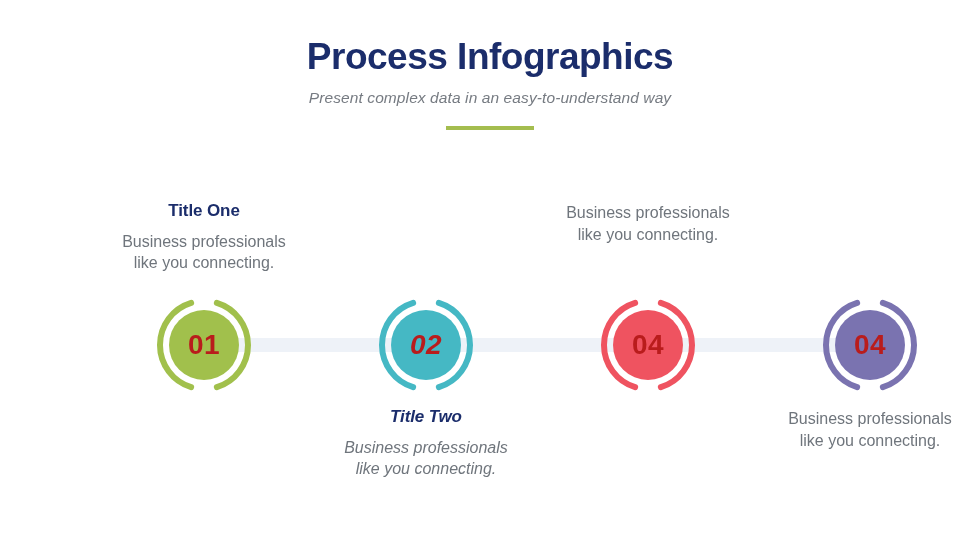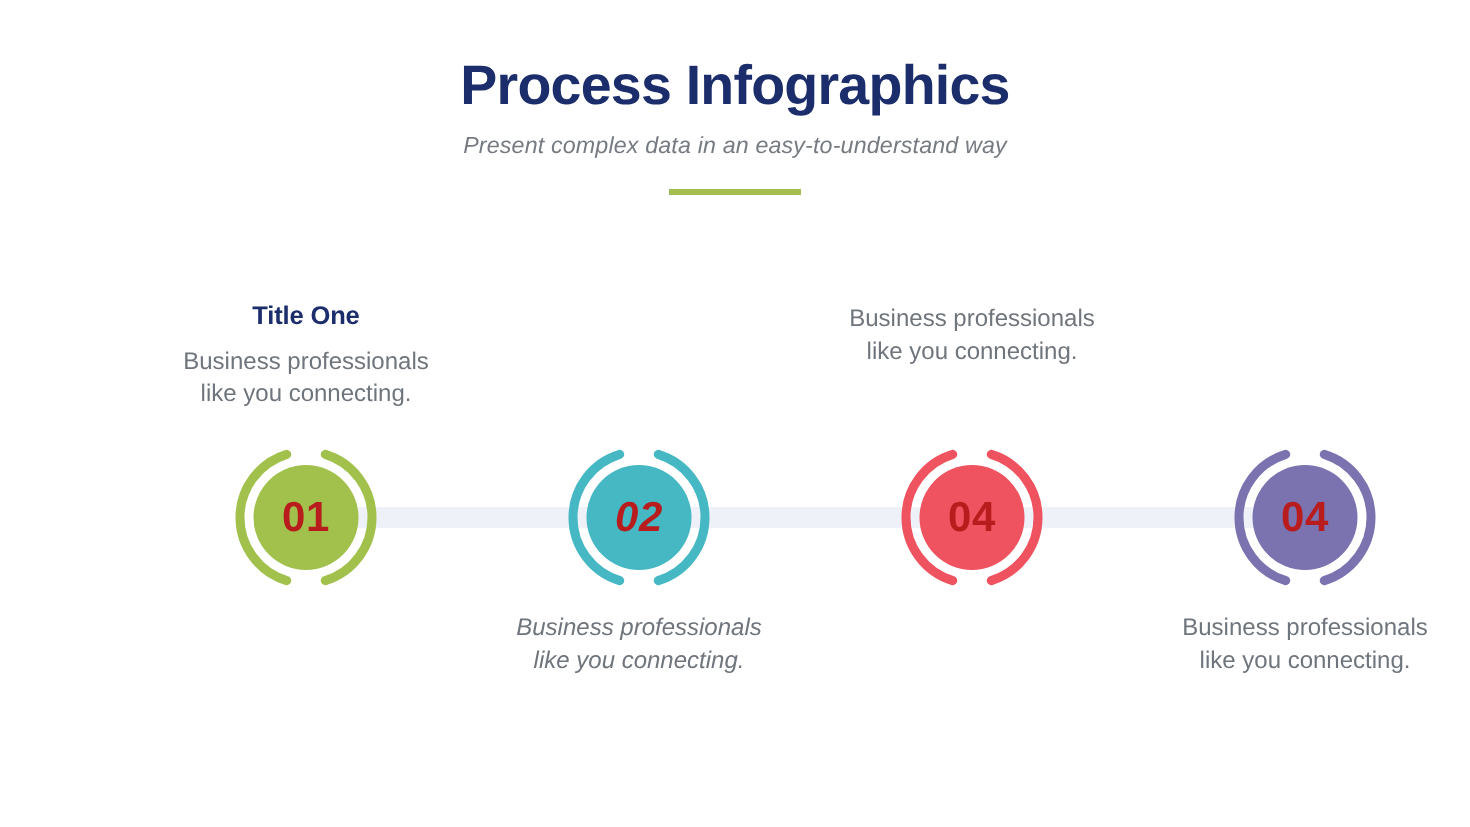--- a/index.html
+++ b/index.html
@@ -178,20 +178,21 @@
       <div class="node-col" style="left: 267px; font-style: italic;">
         <div class="node-graphic">
           <svg viewBox="0 0 100 100">
             <path d="M 62.86 7.92 A 44 44 0 0 1 62.86 92.08" fill="none" stroke="#45b8c4" stroke-width="6" stroke-linecap="round"></path>
             <path d="M 37.14 92.08 A 44 44 0 0 1 37.14 7.92" fill="none" stroke="#45b8c4" stroke-width="6" stroke-linecap="round"></path>
             <circle cx="50" cy="50" r="35" fill="#45b8c4"></circle>
           </svg>
           <div class="node-number">02</div>
         </div>
         <div class="text-block below">
+          <div class="node-title">Title Two</div>
           <div class="node-desc">Business professionals
 like you connecting.</div>
         </div>
       </div>
       <div class="node-col" style="left: 489px;">
         <div class="text-block above">
           <div class="node-desc">Business professionals
 like you connecting.</div>
         </div>
         <div class="node-graphic">

